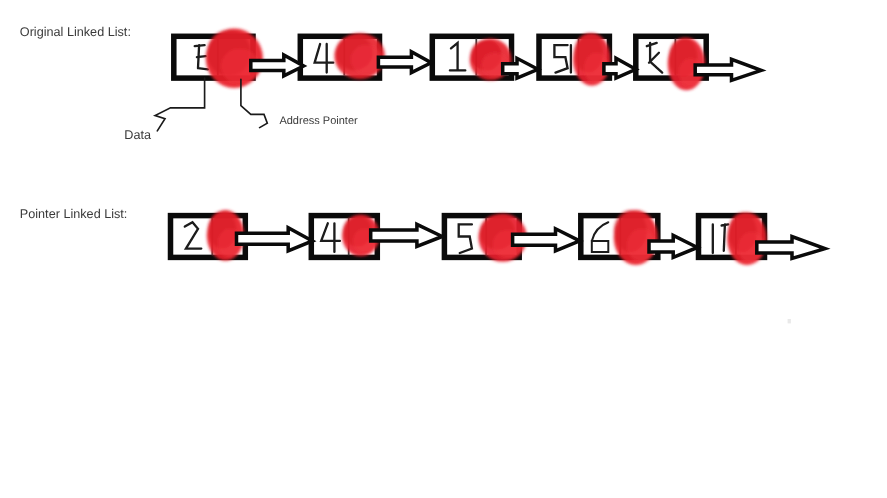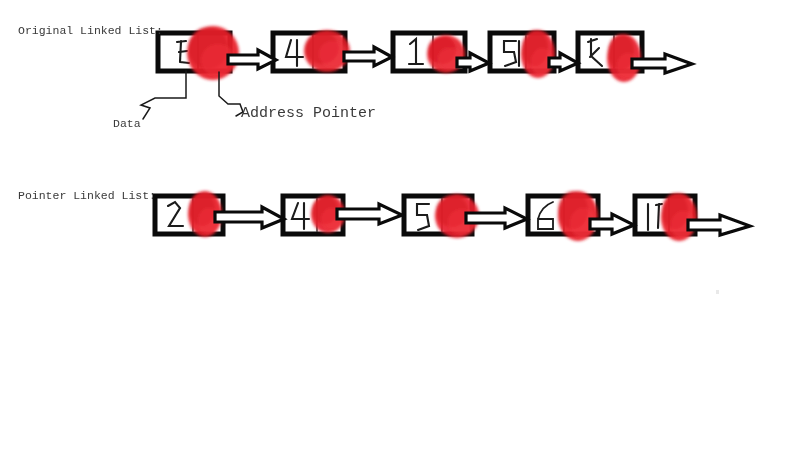--- a/index.html
+++ b/index.html
@@ -6,28 +6,28 @@
   body{
     width:806px;height:453px;
     background:#ffffff;
     font-family:"Liberation Sans", sans-serif;
     overflow:hidden;
     position:relative;
   }
   #canvas{position:absolute;inset:0;width:806px;height:453px;}
   .lbl{
     position:absolute;
-    font-family:Liberation Mono, monospace;
+    font-family:Liberation Sans, sans-serif;
     color:#3a3a3a;
     white-space:nowrap;
   }
   #lbl-original{left:18px;top:24px;font-size:11.5px;}
   #lbl-sorted{left:18px;top:189px;font-size:11.5px;}
   #lbl-data{left:113px;top:117px;font-size:11.5px;text-align:right;}
-  #lbl-addr{left:241px;top:105px;font-size:15px;}
+  #lbl-addr{left:254px;top:105px;font-size:10px;}
   .speck{position:absolute;left:716px;top:290px;width:3px;height:4px;
          background:#e9e9e9;}
 </style>
 </head>
 <body>
 
 <svg id="canvas" viewBox="0 0 806 453" xmlns="http://www.w3.org/2000/svg">
   <defs>
     <filter id="inkblur" x="-30%" y="-30%" width="160%" height="160%">
       <feGaussianBlur stdDeviation="0.7"></feGaussianBlur>

